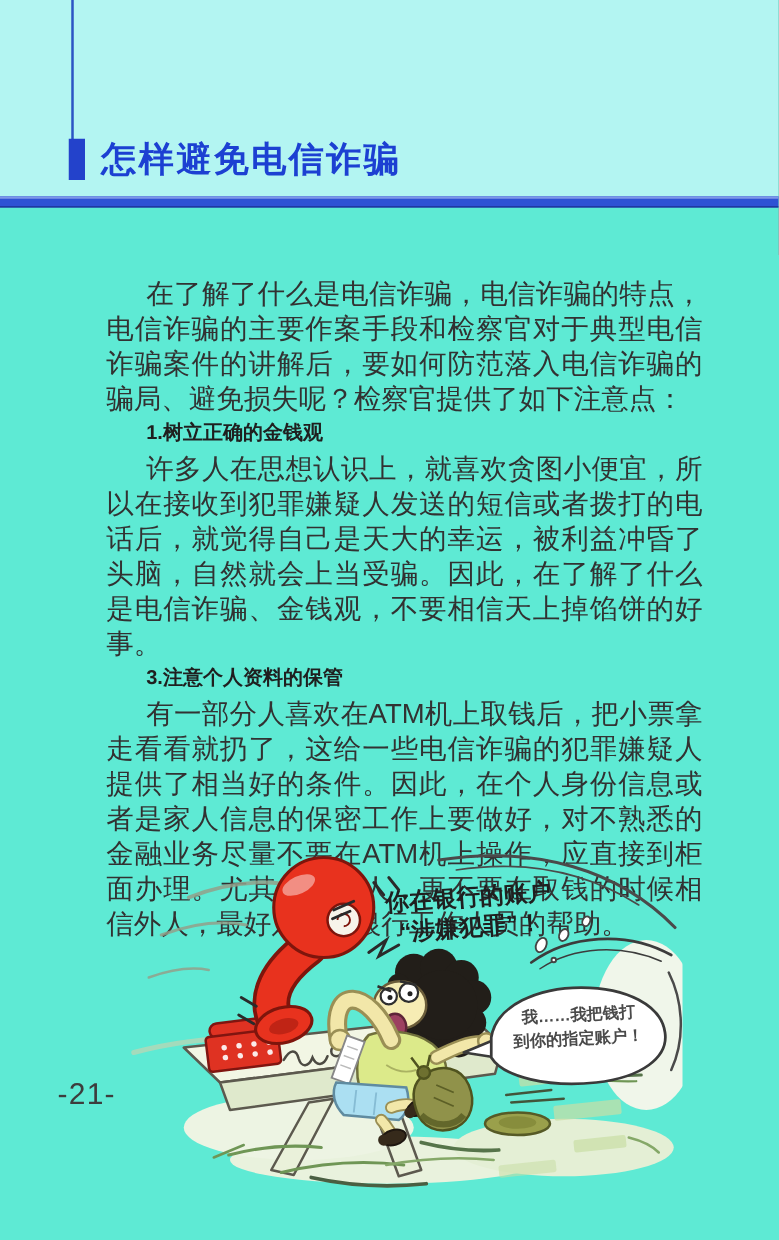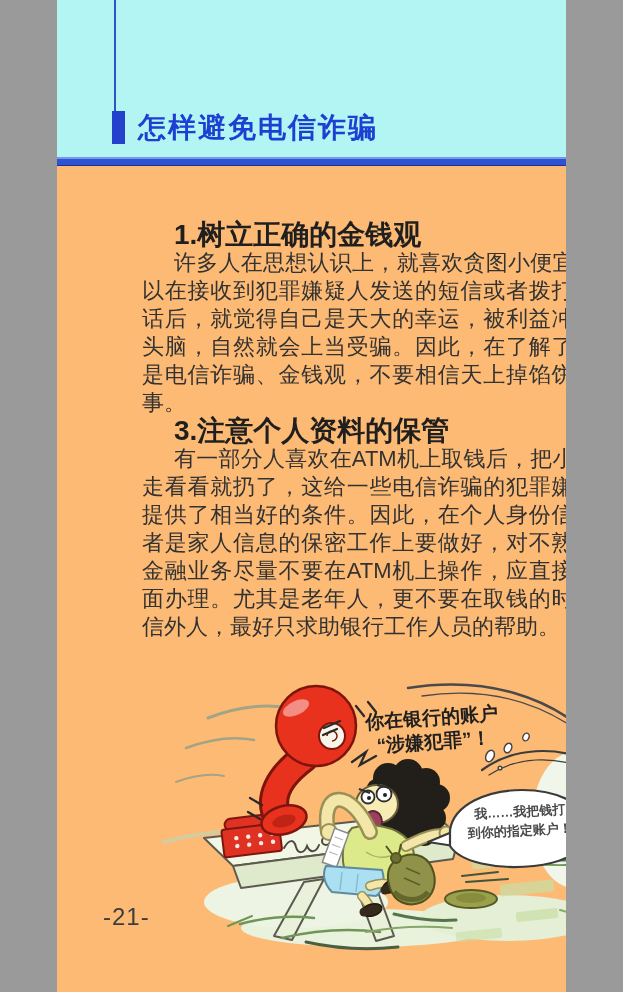--- a/index.html
+++ b/index.html
@@ -1,60 +1,61 @@
 <!DOCTYPE html>
 <html lang="zh"><head>
 <meta charset="utf-8">
 <style>
   html,body{margin:0;padding:0;background:#9a9a9a;}
   .page{
-    position:relative;width:509px;height:992px;margin:0 auto;
-    background:#fdba74;overflow:hidden;
+    position:relative;width:623px;height:992px;margin:0 auto;
+    background:#5eead4;overflow:hidden;
     font-family:"Liberation Sans","DejaVu Sans",sans-serif;
   }
   
   .banner{position:absolute;left:0;top:0;width:100%;height:157px;background:#b3f5f2;}
   .hairline{position:absolute;left:57px;top:0;width:2px;height:113px;background:#2c55c4;}
   .accent-bar{position:absolute;left:55px;top:111px;width:13px;height:33px;background:#2342cb;}
   .page-title{
     position:absolute;left:81px;top:109px;
     font-size:28px;font-weight:bold;color:#1c40d2;letter-spacing:2px;white-space:nowrap;
   }
   .rule{
     position:absolute;left:0;top:157px;width:100%;height:9px;background:#2e52d4;
     border-top:2px solid #7d97e8;border-bottom:1px solid #1b3190;box-sizing:border-box;
   }
   
   .content{
     position:absolute;left:85px;top:221px;width:477px;
     font-size:22px;line-height:28px;color:#323232;text-align:justify;
   }
   .content p{margin:0;text-indent:32px;}
-  .content h3{margin:0;font-size:28px;line-height:28px;text-indent:32px;font-weight:bold;color:#1f1f1f;}
+  .content h3{margin:0;font-size:16px;line-height:28px;text-indent:32px;font-weight:bold;color:#1f1f1f;}
   
   .illustration{position:absolute;left:99px;top:680px;width:447px;height:278px;}
   .illustration svg{display:block;width:447px;height:278px;}
   svg text{font-family:"Liberation Sans","DejaVu Sans",sans-serif;}
   .shout-line{font-size:19px;font-weight:bold;fill:#1f1f1f;text-anchor:middle;}
   .bubble-line{font-size:13px;font-weight:bold;fill:#4a4a4a;text-anchor:middle;}
   
-  .page-num{position:absolute;left:46px;top:903px;font-size:24px;color:#3d3d3d;letter-spacing:1px;}
+  .page-num{position:absolute;left:46px;top:862px;font-size:24px;color:#3d3d3d;letter-spacing:1px;}
 </style>
 </head>
 <body>
 
 <div class="page">
 
   <div class="banner"></div>
   <div class="hairline"></div>
   <div class="accent-bar"></div>
   <div class="page-title">怎样避免电信诈骗</div>
   <div class="rule"></div>
 
   <div class="content">
+    <p>在了解了什么是电信诈骗，电信诈骗的特点，电信诈骗的主要作案手段和检察官对于典型电信诈骗案件的讲解后，要如何防范落入电信诈骗的骗局、避免损失呢？检察官提供了如下注意点：</p>
     <h3>1.树立正确的金钱观</h3>
     <p>许多人在思想认识上，就喜欢贪图小便宜，所以在接收到犯罪嫌疑人发送的短信或者拨打的电话后，就觉得自己是天大的幸运，被利益冲昏了头脑，自然就会上当受骗。因此，在了解了什么是电信诈骗、金钱观，不要相信天上掉馅饼的好事。</p>
     <h3>3.注意个人资料的保管</h3>
     <p>有一部分人喜欢在ATM机上取钱后，把小票拿走看看就扔了，这给一些电信诈骗的犯罪嫌疑人提供了相当好的条件。因此，在个人身份信息或者是家人信息的保密工作上要做好，对不熟悉的金融业务尽量不要在ATM机上操作，应直接到柜面办理。尤其是老年人，更不要在取钱的时候相信外人，最好只求助银行工作人员的帮助。</p>
   </div>
 
   <div class="illustration">
     <svg viewBox="0 0 447 278" xmlns="http://www.w3.org/2000/svg">
 
       <g>

